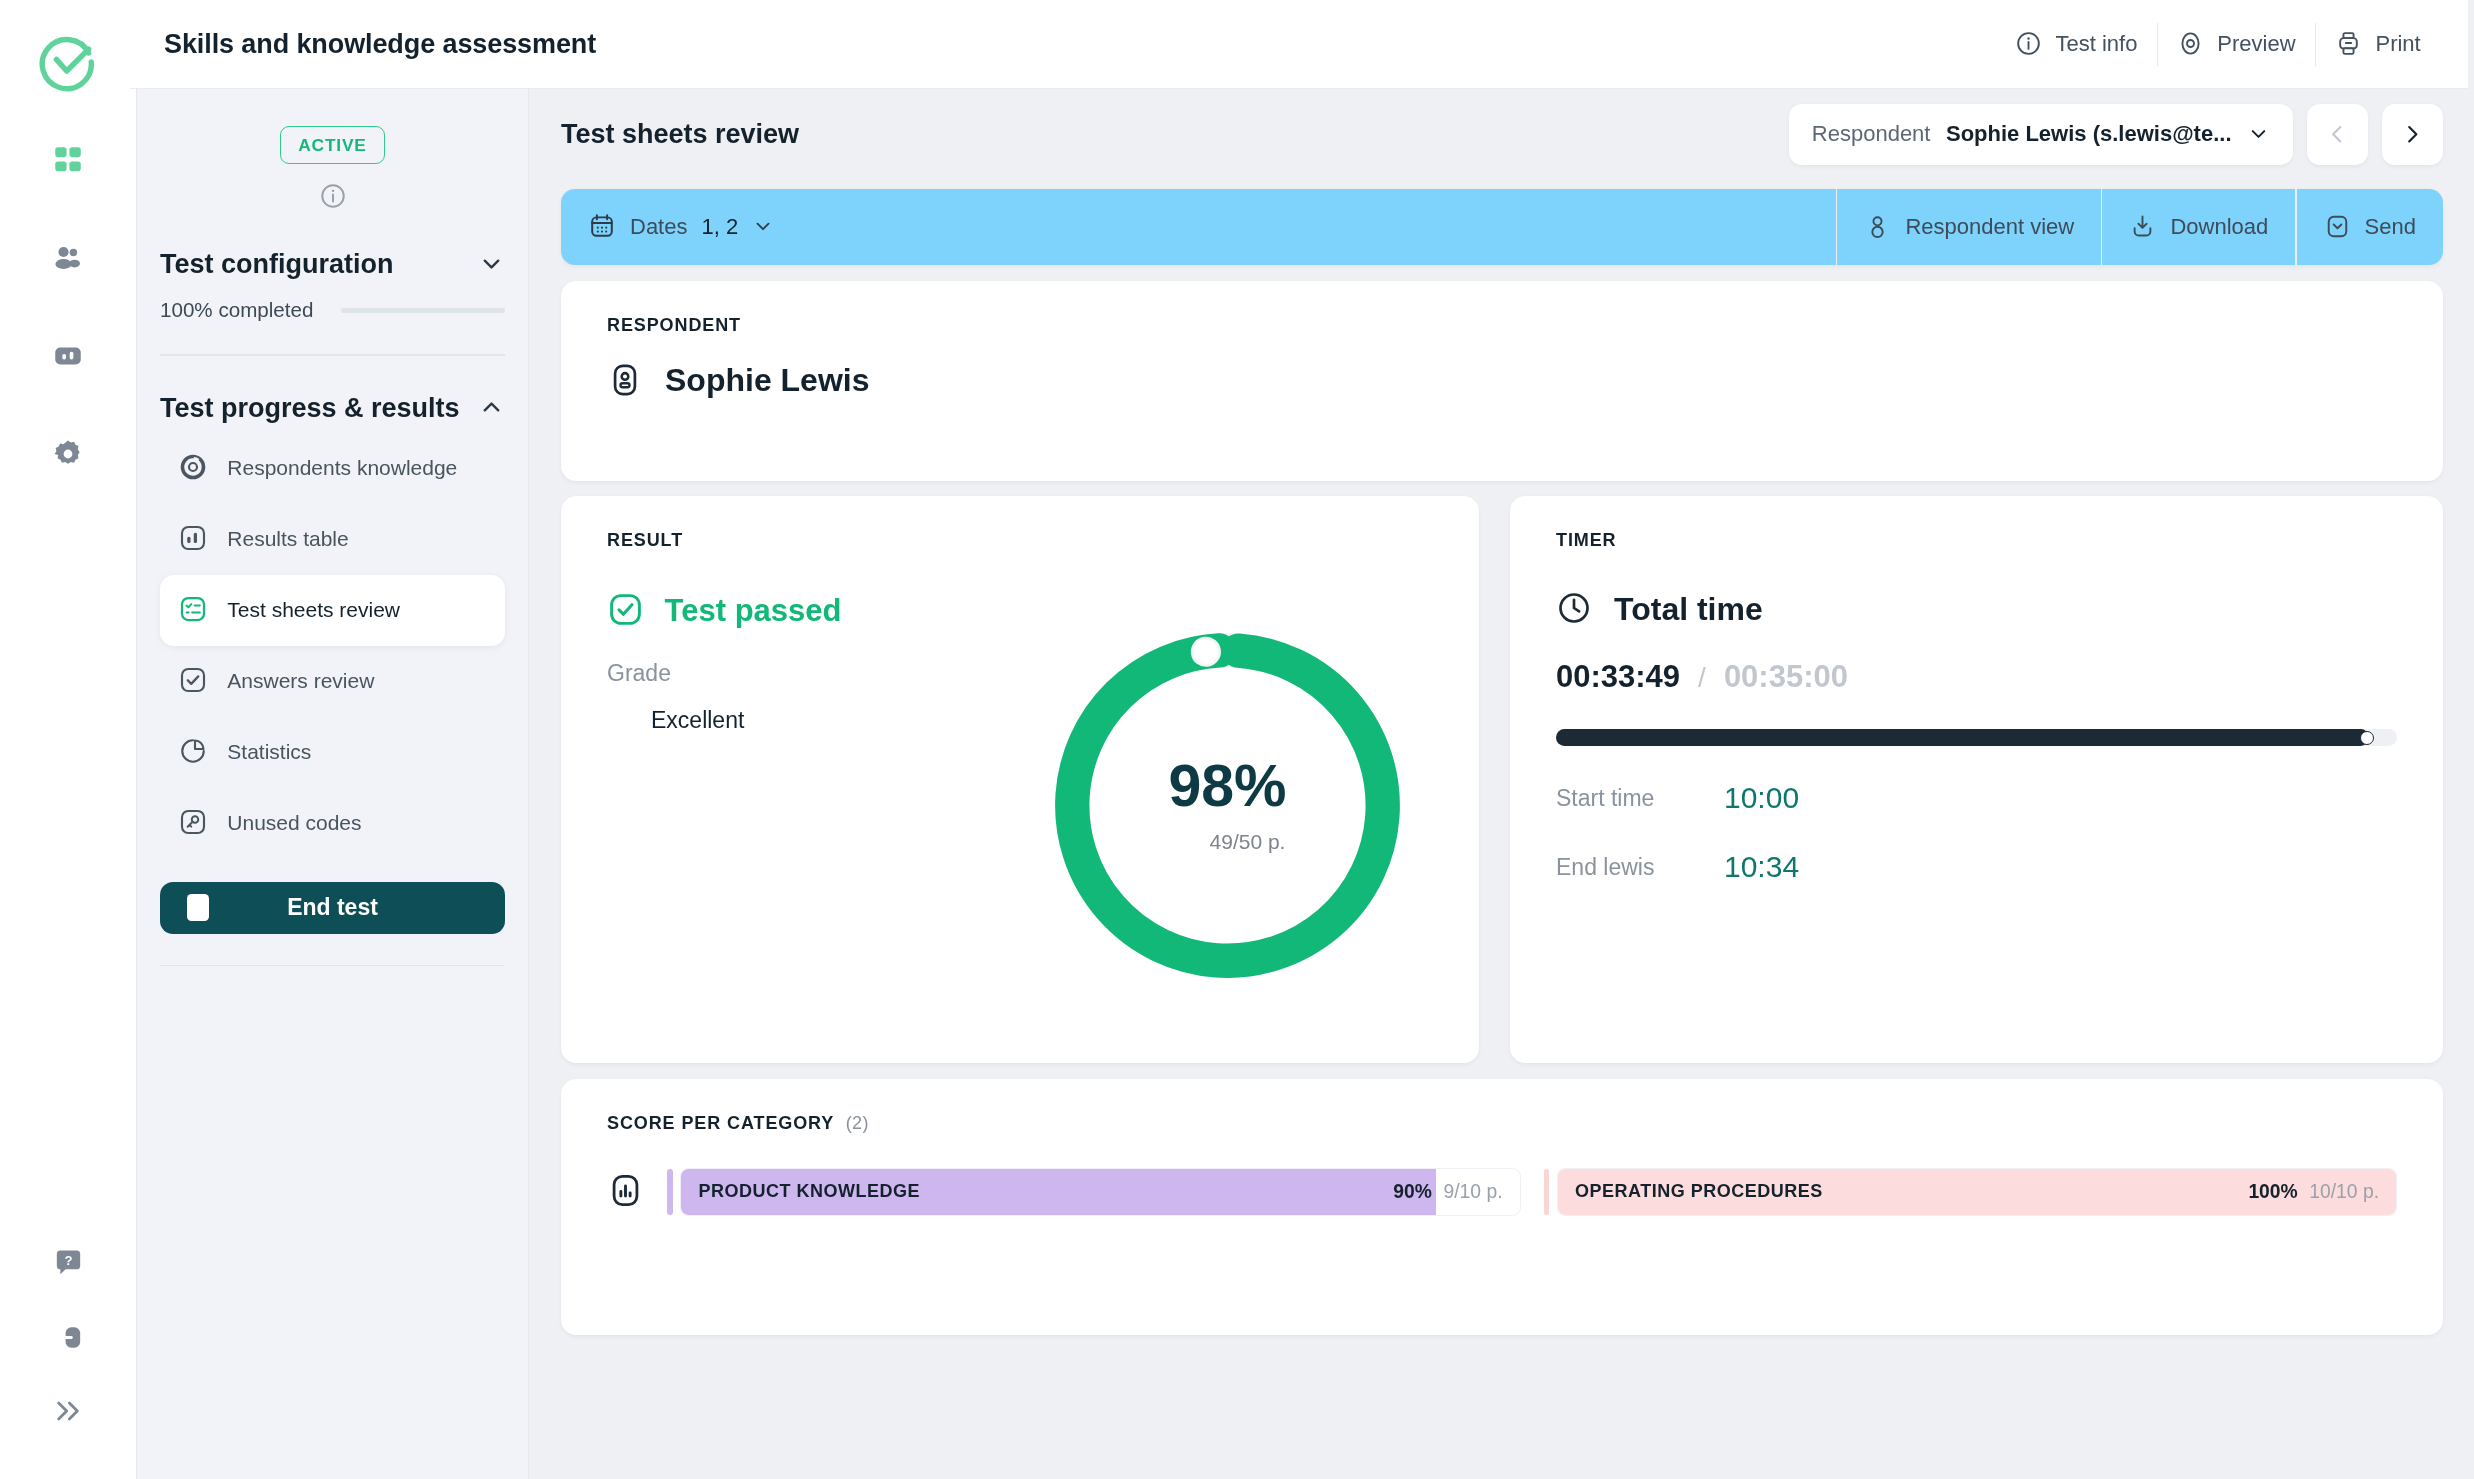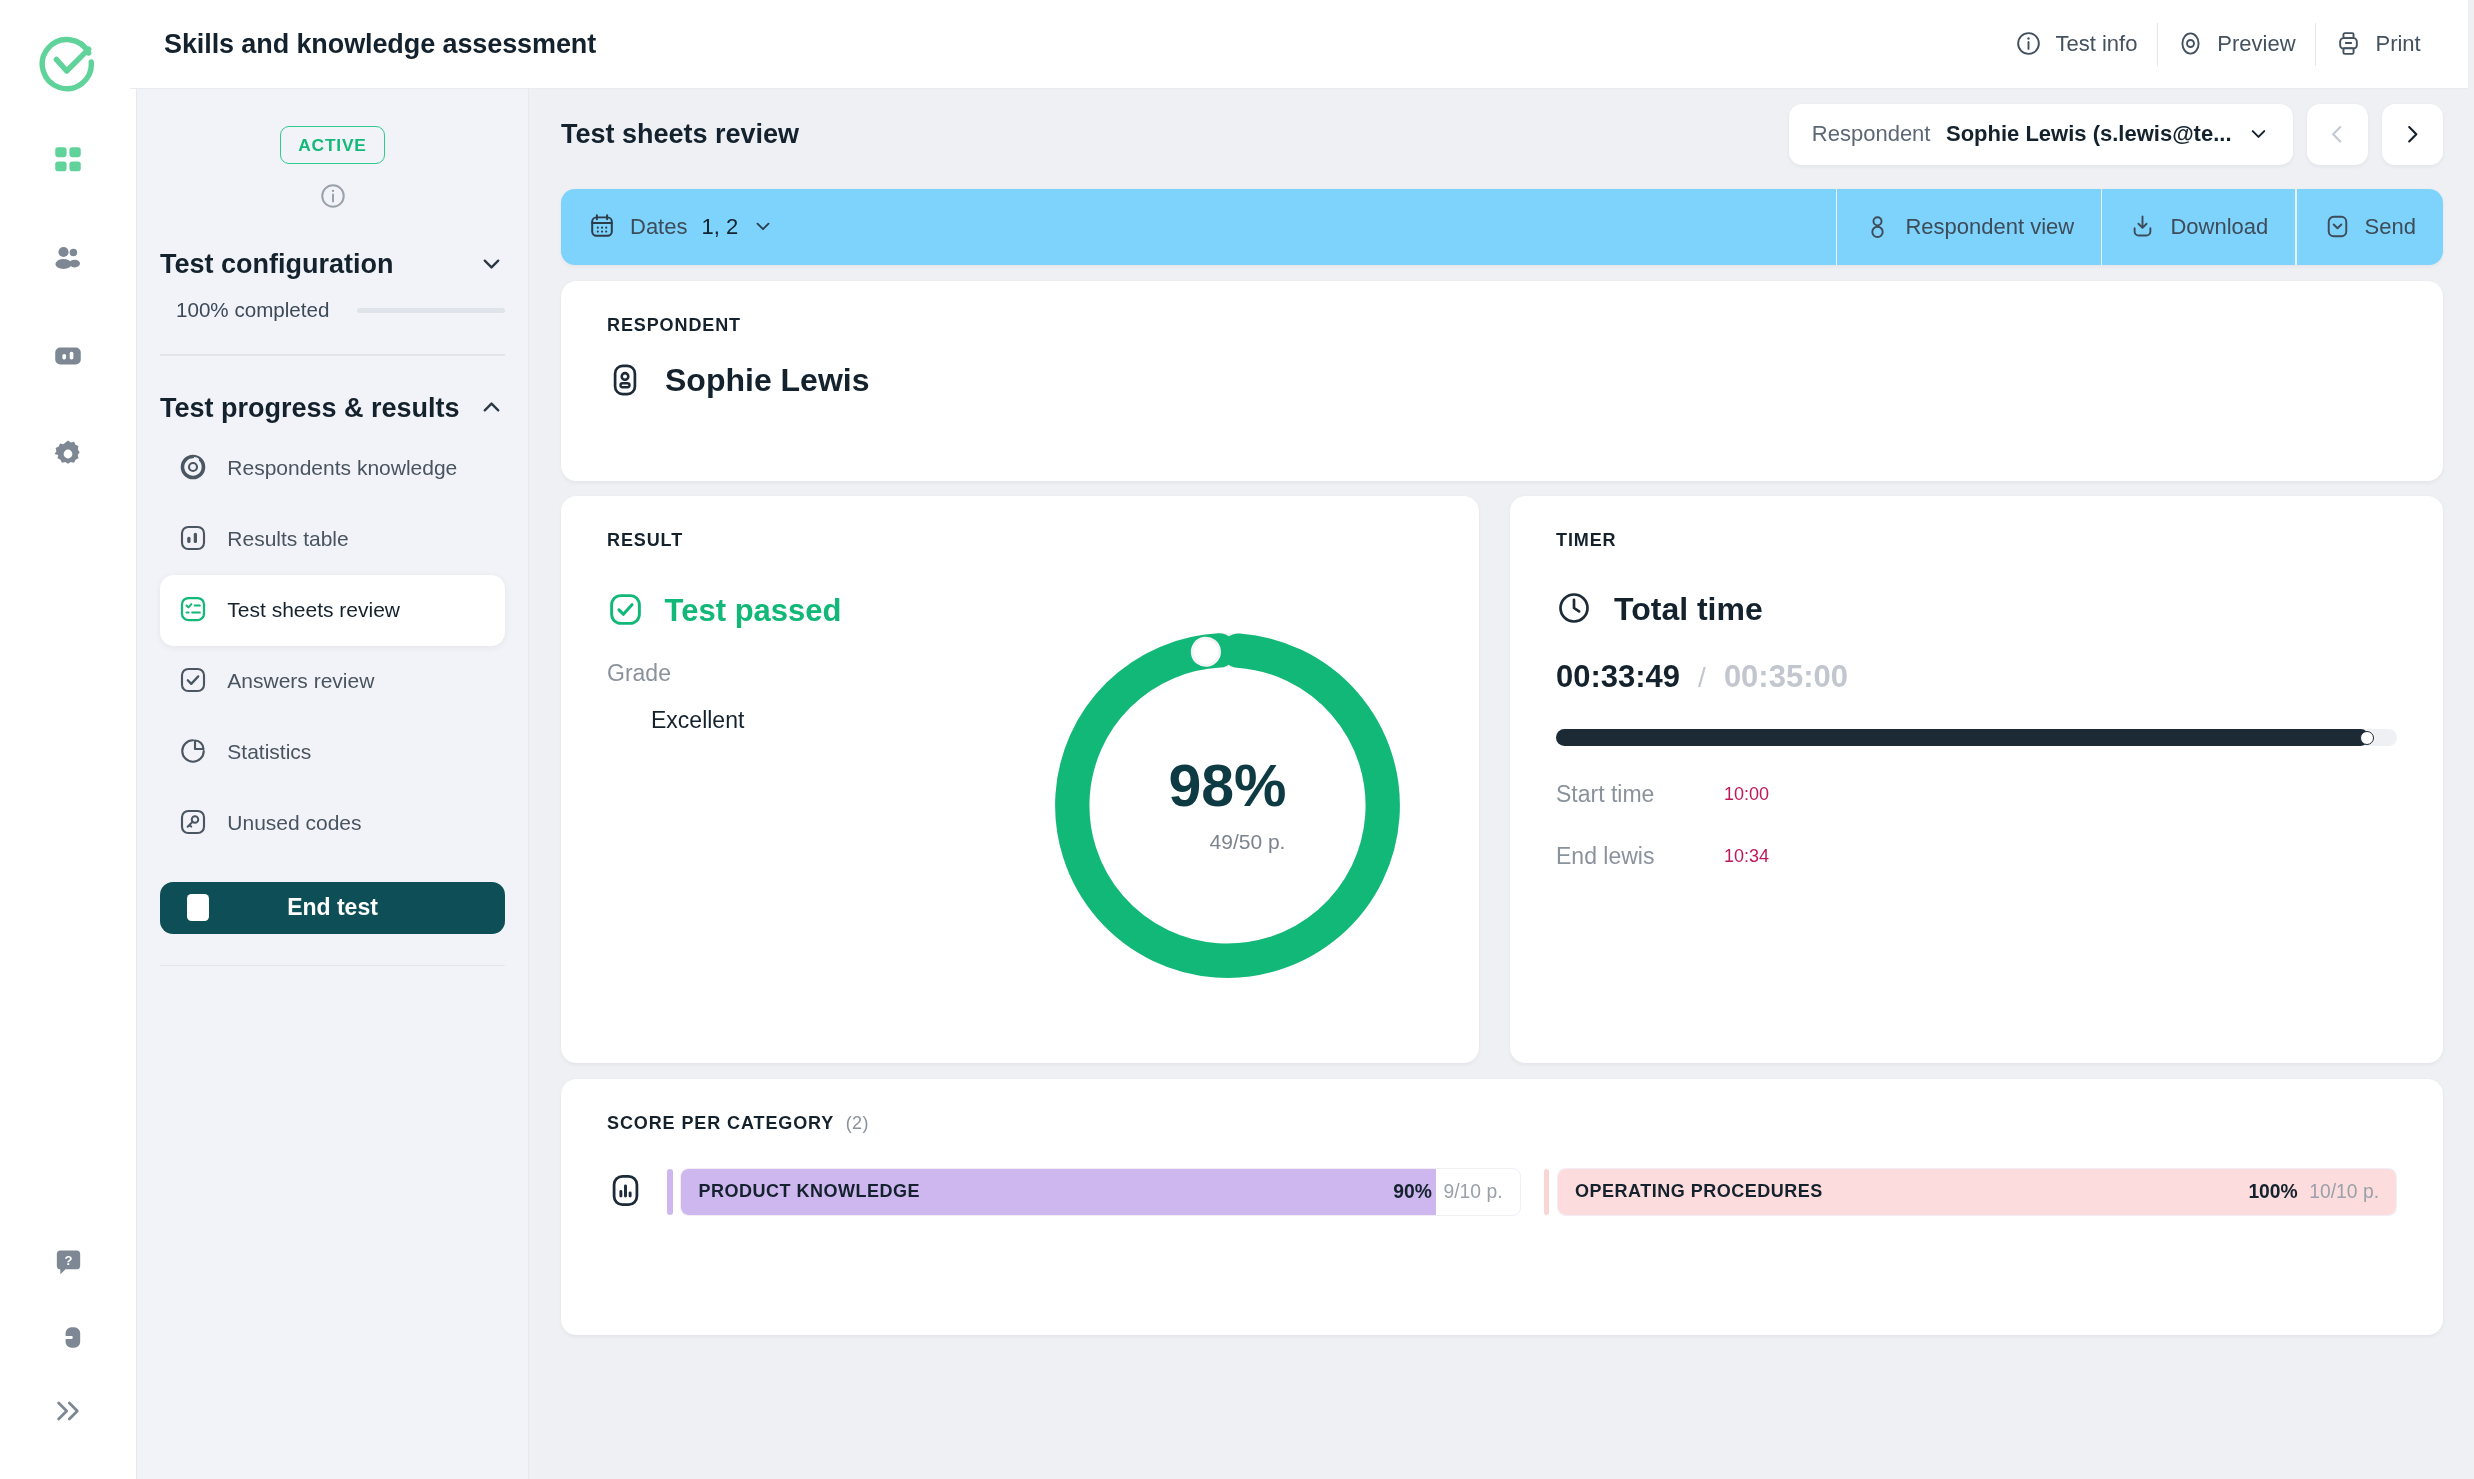--- a/index.html
+++ b/index.html
@@ -45,21 +45,21 @@
   .badge-active {
     border: 1.3px solid #2fcc8b; border-radius: 9px; padding: 7.7px 17px;
     color: #13b978; font-size: 17.4px; font-weight: 700; letter-spacing: 0.8px;
   }
   .sect-head {
     display: flex; align-items: center; justify-content: space-between;
     margin-top: 37px; cursor: pointer;
   }
   .sect-head .t { font-size: 27px; font-weight: 700; color: #14222e; }
   .prog-row { display: flex; align-items: center; gap: 28px; margin-top: 18px; }
-  .prog-row .pl { font-size: 20.6px; color: #3c4a58; white-space: nowrap; margin-left: 16px;}
+  .prog-row .pl { font-size: 20.6px; color: #3c4a58; white-space: nowrap;}
   .prog-track { flex: 1; height: 5.2px; background: #dfe3ea; border-radius: 3.9px; overflow: hidden;}
   .prog-fill { height: 100%; background: #11b877; border-radius: 3.9px; }
   .divider { height: 1.3px; background: #e2e5ec; margin-top: 32px; }
 
   .menu { margin-top: 9px; }
   .menu-item {
     display: flex; align-items: center; gap: 19.3px;
     height: 71px; padding: 0 18px; border-radius: 14px; cursor: pointer;
   }
   .menu-item .ml { font-size: 21px; color: #48545f; }
@@ -129,21 +129,21 @@
   #timer-card .times { display: flex; align-items: baseline; gap: 18px; margin-top: 31px; }
   #timer-card .tcur { font-size: 31px; font-weight: 700; color: #14222e; }
   #timer-card .tsl { font-size: 28px; color: #c2c7cf; }
   #timer-card .ttot { font-size: 31px; font-weight: 700; color: #c2c7cf; }
   #timer-track { margin-top: 34px; height: 17px; background: #eef0f3; border-radius: 9px; position: relative; }
   #timer-fill { height: 100%; background: #1c2a35; border-radius: 9px; }
   #timer-knob { position: absolute; top: 1.3px; width: 14px; height: 14px; border-radius: 50%;
     background: #fff; border: 1.9px solid #1c2a35; }
   .time-row { display: flex; align-items: center; margin-top: 35px; }
   .time-row .tl { font-size: 23px; color: #8a929c; width: 168px; }
-  .time-row .tv { font-size: 18px; color: #be185d; font-weight: 500; }
+  .time-row .tv { font-size: 30px; color: #0f766e; font-weight: 500; }
 
   #score-card { margin-top: 15.5px; height: 256px; padding: 34px 46px; }
   #score-card .cap-row { display: flex; align-items: baseline; gap: 11.6px; }
   #score-card .cnt { font-size: 18px; color: #8a929c; font-weight: 400; letter-spacing: 0.3px;}
   #cat-row { display: flex; align-items: center; gap: 23px; margin-top: 34px; }
   .cat-bar { display: flex; align-items: center; flex: 1; }
   .cat-tick { width: 5.8px; height: 46px; border-radius: 3.2px; margin-right: 7.7px; }
   .cat-body { flex: 1; height: 48px; border-radius: 8.4px; position: relative; overflow: hidden;
     display: flex; align-items: center; background: #fff; border: 0.6px solid #f1eef6;}
   .cat-fill { position: absolute; left: 0; top: 0; bottom: 0; }

